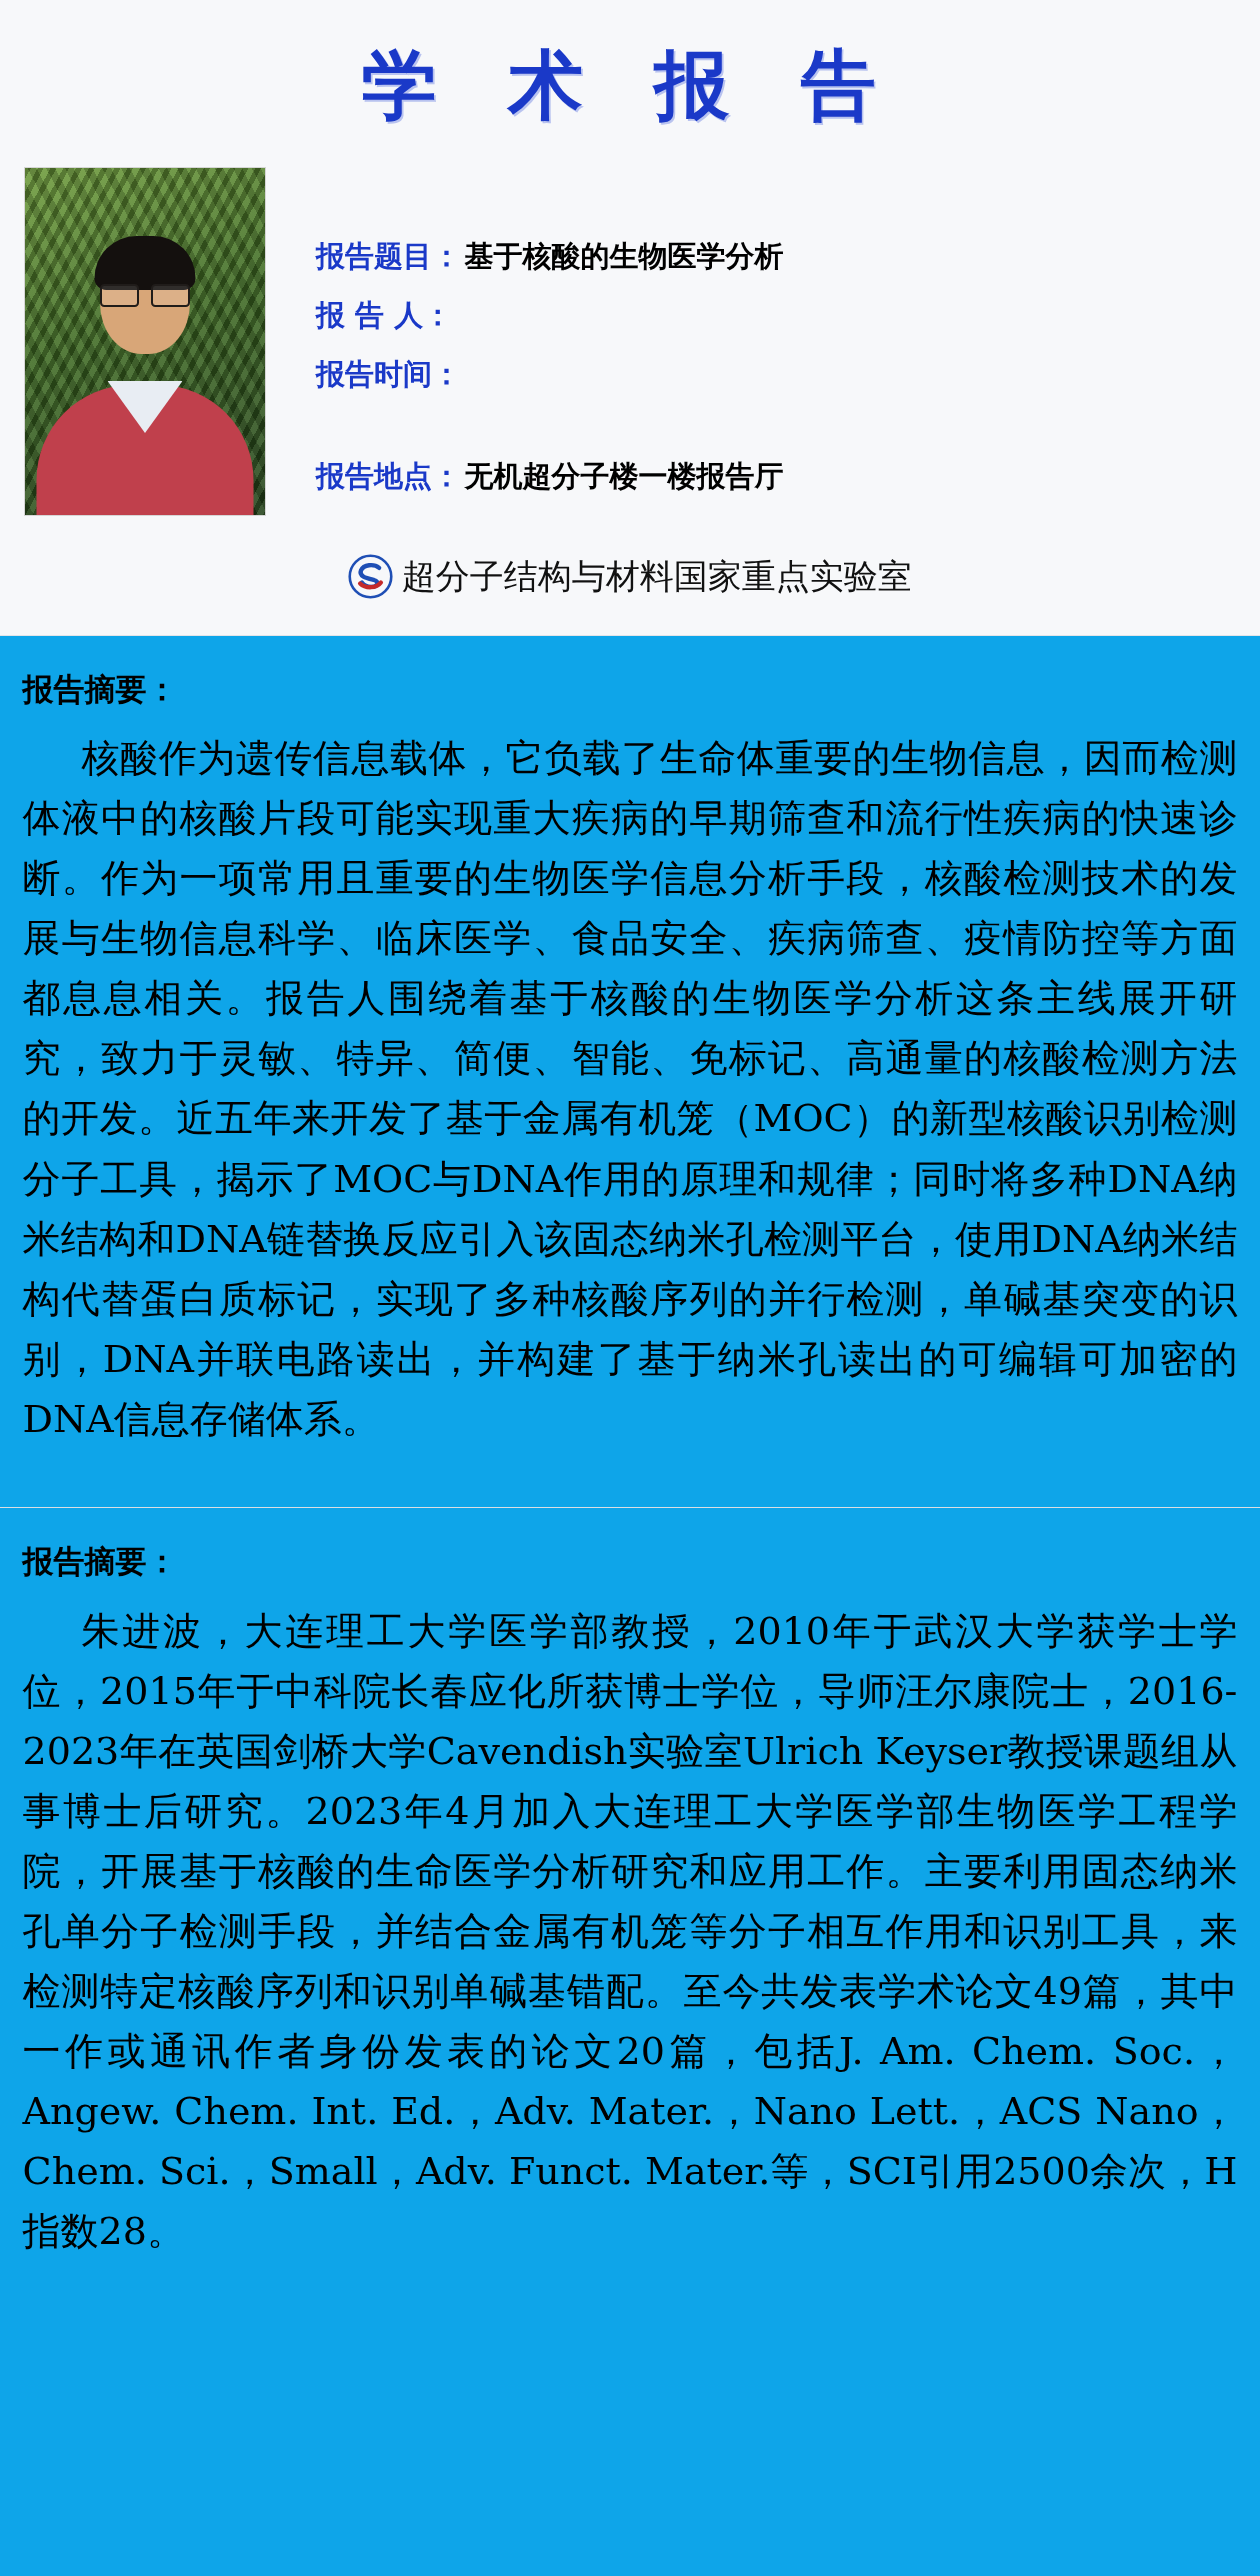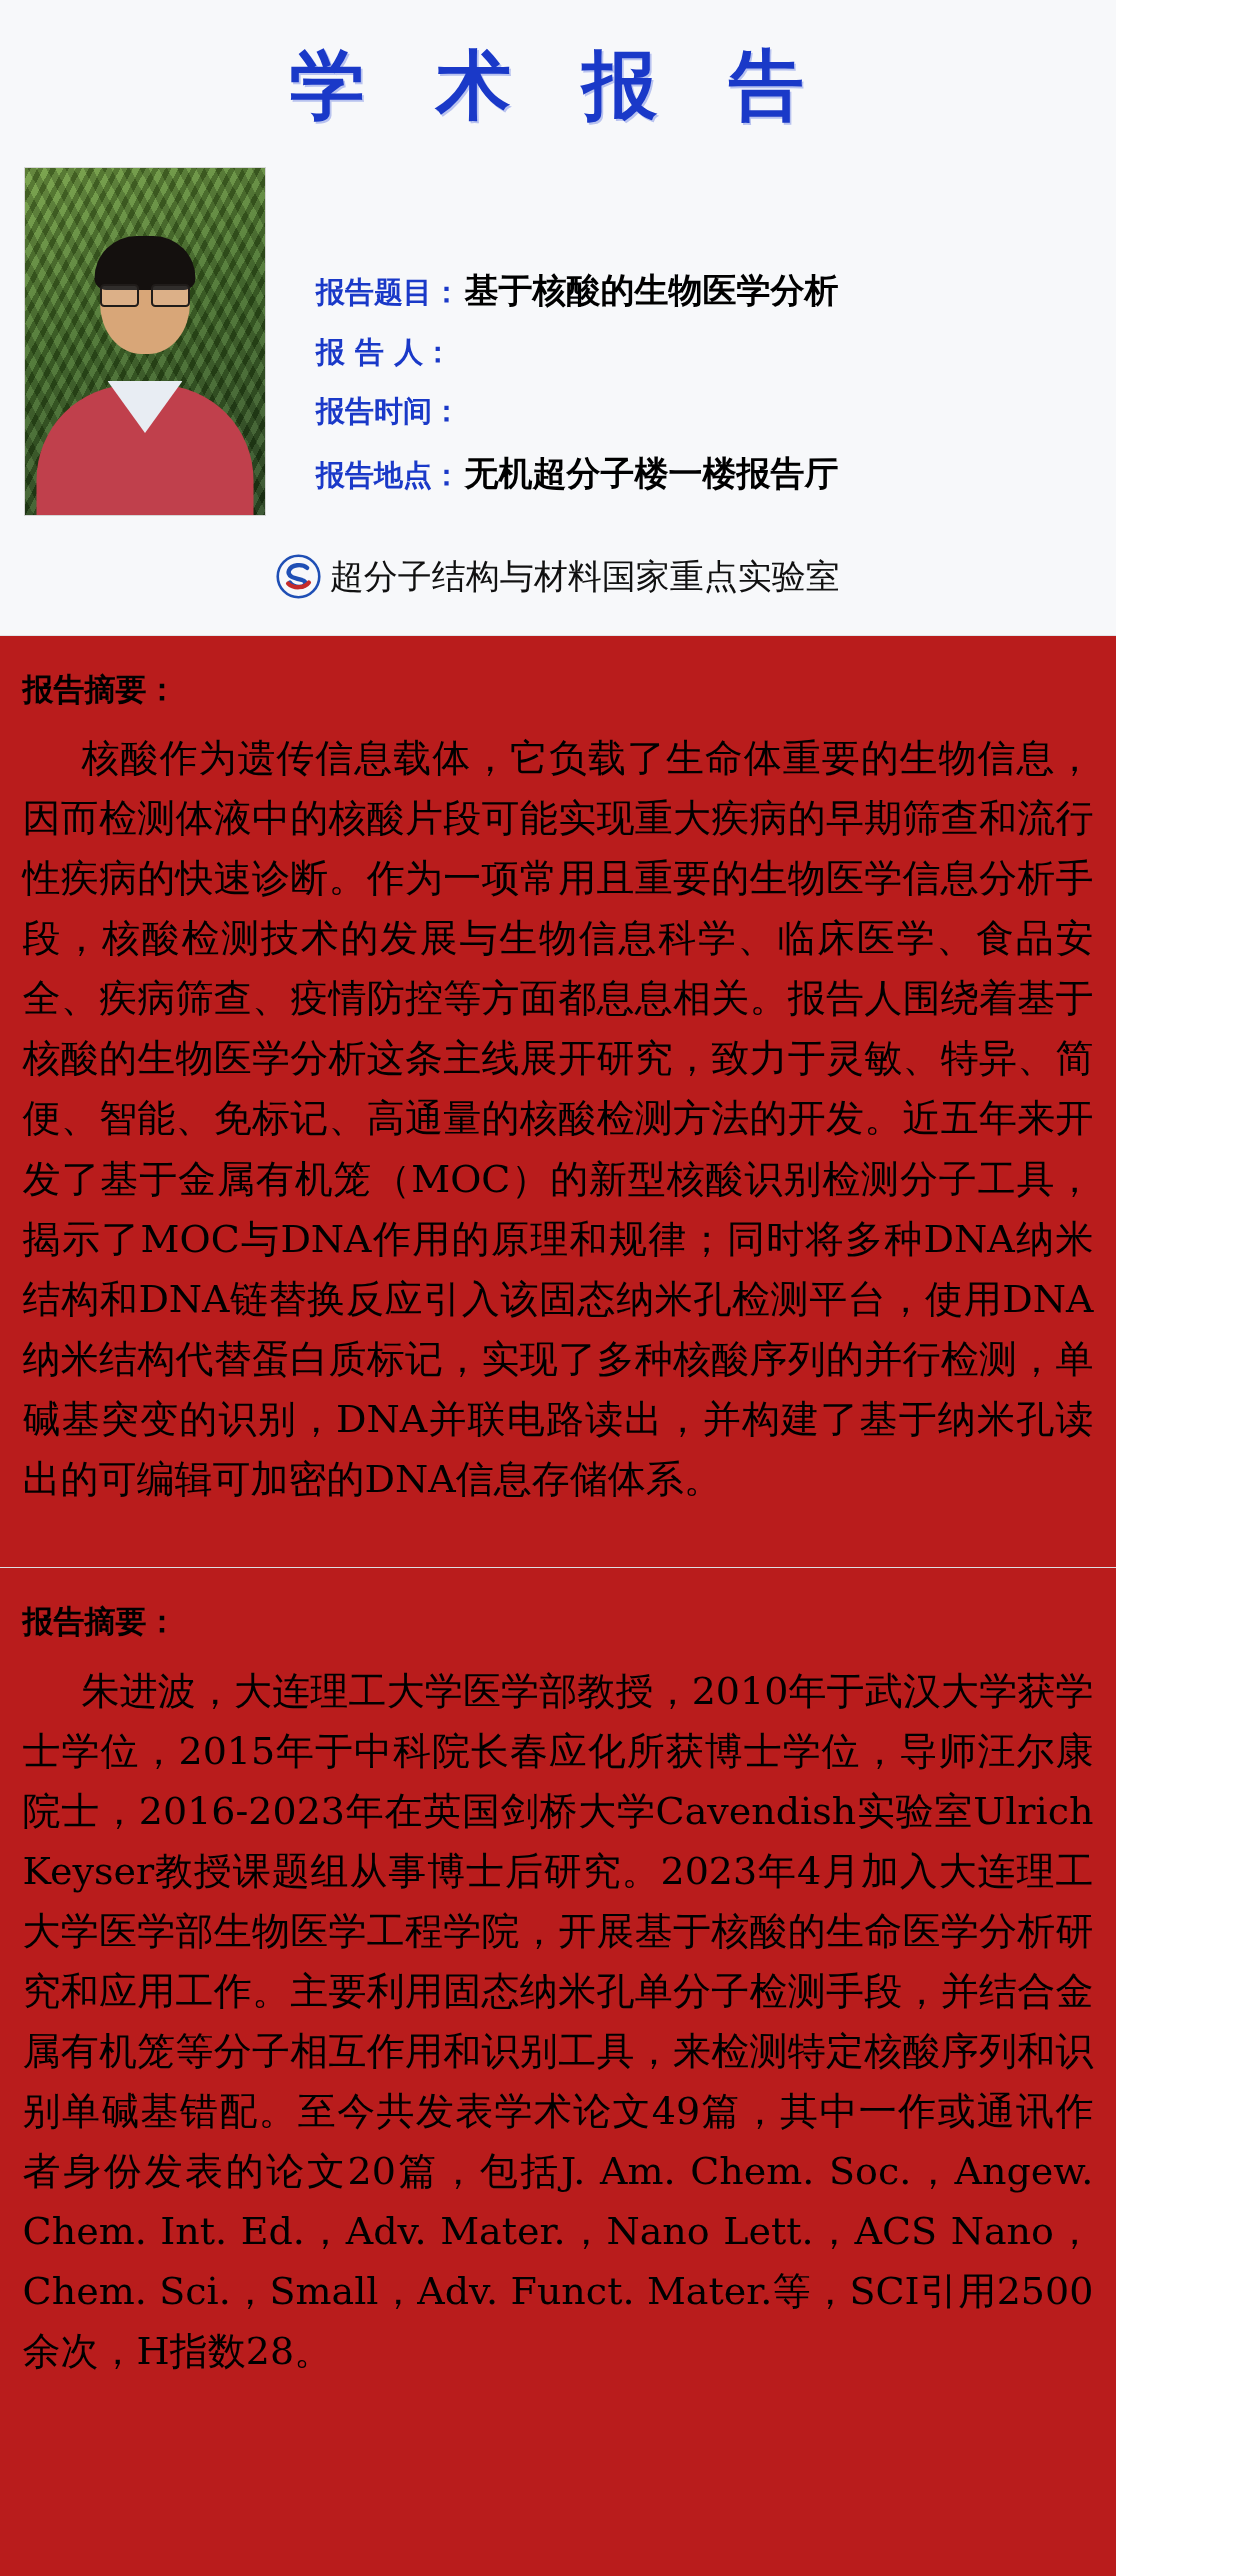--- a/index.html
+++ b/index.html
@@ -6,23 +6,23 @@
     margin: 0;
     padding: 0;
     background: #ffffff;
   }
   body {
     width: 1260px;
     font-family: "Liberation Serif", "DejaVu Serif", serif;
     color: #000000;
   }
   .page {
-    width: 1116px;
+    width: 1260px;
     min-height: 2576px;
-    background: #b91c1c;
+    background: #0ea5e9;
     position: relative;
     box-sizing: border-box;
   }
 
   
   .header-card {
     background: #f7f8fa;
     padding: 17.4px 0 35px 0;
     border-bottom: 0.9px solid #e2e4e8;
   }
@@ -136,25 +136,26 @@
   }
   .info-label {
     color: #1a39c8;
     font-weight: bold;
     font-size: 29px;
     font-family: "DejaVu Serif", serif;
     flex: 0 0 auto;
     letter-spacing: 0px;
   }
   .info-value {
-    font-size: 34px;
+    font-size: 29px;
     font-weight: bold;
     font-family: "DejaVu Serif", serif;
     color: #000000;
     margin-left: 3.5px;
+    margin-top: 43px;
   }
 
   .lab-row {
     display: flex;
     align-items: center;
     justify-content: center;
     margin-top: 38px;
   }
   .lab-logo {
     width: 45px;

